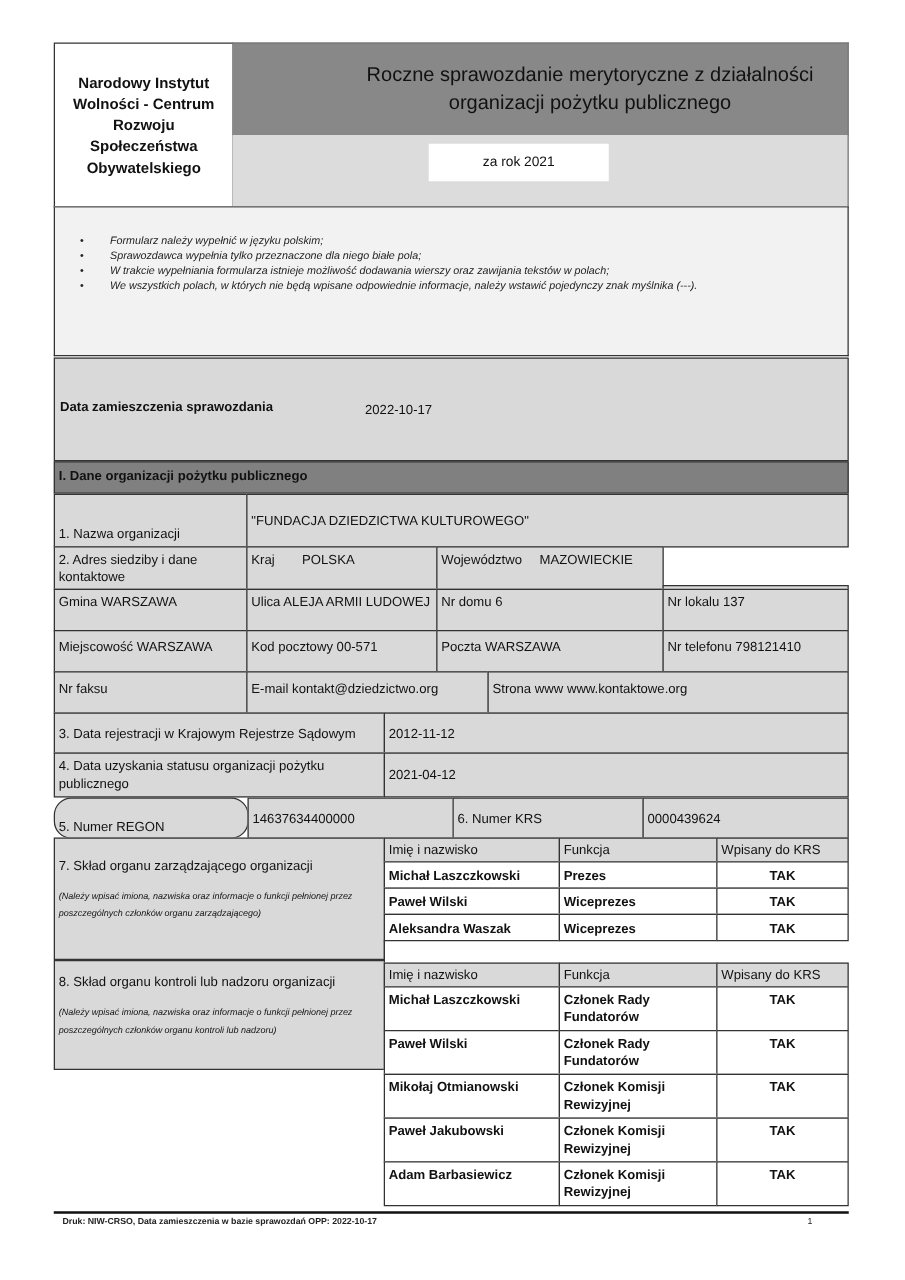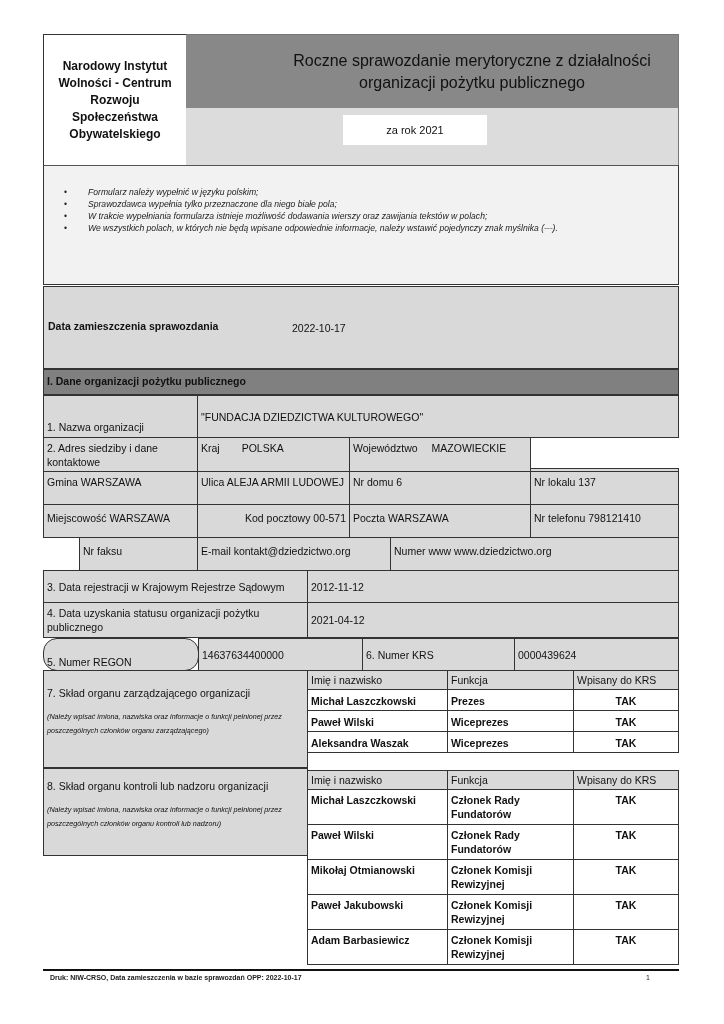--- a/index.html
+++ b/index.html
@@ -79,27 +79,27 @@
   <span>Województwo</span><span style="display:inline-block;width:14px"></span><span>MAZOWIECKIE</span>
 </div>
 <div class="cell grey" style="left:530px;top:437px;width:149px;height:35px;margin-top:31px;">Powiat WARSZAWA</div>
 
 <div class="cell grey" style="left:43px;top:471px;width:155px;height:34px;">Gmina WARSZAWA</div>
 <div class="cell grey" style="left:197px;top:471px;width:153px;height:34px;">Ulica ALEJA ARMII LUDOWEJ</div>
 <div class="cell grey" style="left:349px;top:471px;width:182px;height:45px;">Nr domu 6</div>
 <div class="cell grey" style="left:530px;top:471px;width:149px;height:34px;">Nr lokalu 137</div>
 
 <div class="cell grey" style="left:43px;top:504px;width:155px;height:34px;padding-top:6px;">Miejscowość WARSZAWA</div>
-<div class="cell grey" style="left:197px;top:504px;width:153px;height:34px;padding-top:6px;text-align:right;">Kod pocztowy 00-571</div>
+<div class="cell grey" style="left:197px;top:504px;width:153px;height:34px;padding-top:6px;">Kod pocztowy 00-571</div>
 <div class="cell grey" style="left:349px;top:504px;width:182px;height:34px;padding-top:6px;">Poczta WARSZAWA</div>
 <div class="cell grey" style="left:530px;top:504px;width:149px;height:34px;padding-top:6px;">Nr telefonu 798121410</div>
 
-<div class="cell grey" style="left:43px;top:537px;width:155px;height:34px;padding-top:6px;margin-left:36px;">Nr faksu</div>
+<div class="cell grey" style="left:43px;top:537px;width:155px;height:34px;padding-top:6px;">Nr faksu</div>
 <div class="cell grey" style="left:197px;top:537px;width:194px;height:34px;padding-top:6px;">E-mail kontakt@dziedzictwo.org</div>
-<div class="cell grey" style="left:390px;top:537px;width:289px;height:34px;padding-top:6px;">Numer www www.dziedzictwo.org</div>
+<div class="cell grey" style="left:390px;top:537px;width:289px;height:34px;padding-top:6px;">Strona www www.kontaktowe.org</div>
 
 <div class="cell grey" style="left:43px;top:570px;width:265px;height:33px;padding-top:9px;">3. Data rejestracji w Krajowym Rejestrze Sądowym</div>
 <div class="cell grey" style="left:307px;top:570px;width:372px;height:33px;padding-top:9px;">2012-11-12</div>
 
 <div class="cell grey" style="left:43px;top:602px;width:265px;height:36px;">4. Data uzyskania statusu organizacji pożytku publicznego</div>
 <div class="cell grey" style="left:307px;top:602px;width:372px;height:36px;padding-top:10px;">2021-04-12</div>
 
 <div class="cell grey" style="left:43px;top:638px;width:156px;height:33px;padding-top:16px;border-radius:14px;">5. Numer REGON</div>
 <div class="cell grey" style="left:198px;top:638px;width:169px;height:33px;padding-top:9px;">14637634400000</div>
 <div class="cell grey" style="left:362px;top:638px;width:153px;height:33px;padding-top:9px;">6. Numer KRS</div>

